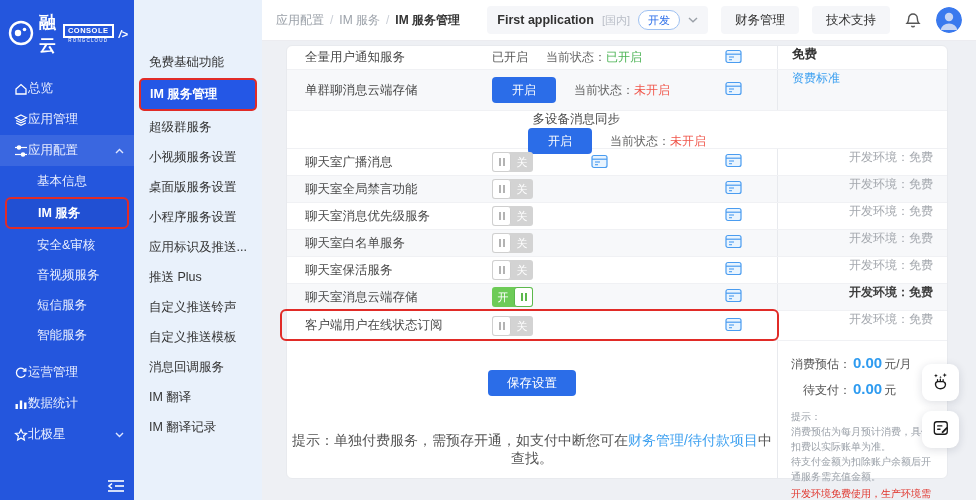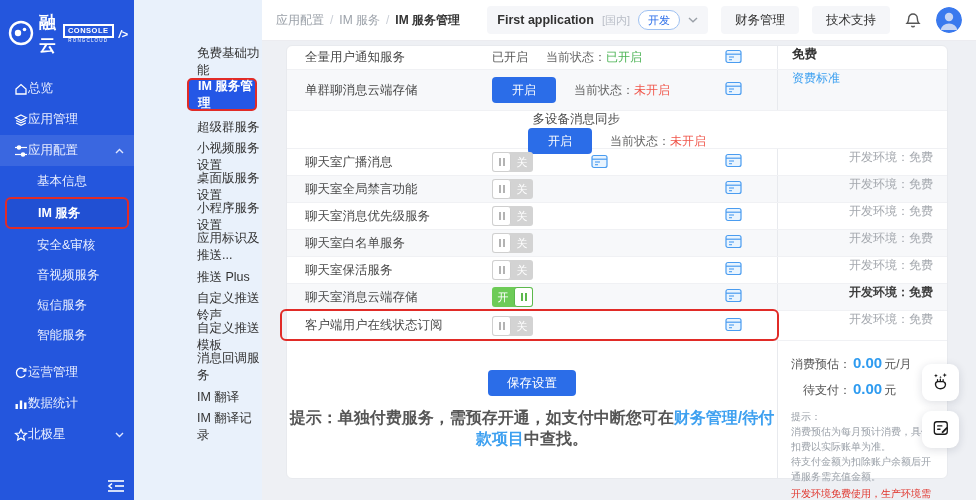--- a/index.html
+++ b/index.html
@@ -19,21 +19,21 @@
   .menu { margin-top:6px; }
   .menu-item { height:31px; display:flex; align-items:center; padding:0 10px 0 14px; font-size:12.5px; color:#e9eeff; cursor:pointer; }
   .menu-item .mi-icon { width:14px; height:14px; flex:0 0 auto; display:flex; }
   .menu-item.active-parent { background:rgba(255,255,255,.10); }
   .menu-item .spacer { flex:1; }
   .sub-item { height:30px; display:flex; align-items:center; padding-left:37px; font-size:12.5px; color:#e9eeff; cursor:pointer;text-align:right; }
   .sub-item.selected { margin:1px 5px; height:32px; padding-left:31px; background:#2150d3; border:2px solid #e12b27; border-radius:6px; font-weight:bold; color:#fff; }
   .collapse-btn { position:absolute; bottom:7px; right:9px; width:18px; height:14px; display:flex; cursor:pointer; }
 
   
-  .submenu { position:absolute; left:134px; top:0; width:128px; height:500px; background:#e9f1fb; z-index:4; padding-top:47px;padding-left:48px; }
+  .submenu { position:absolute; left:134px; top:0; width:128px; height:500px; background:#e9f1fb; z-index:4; padding-top:47px; }
   .submenu-item { height:30px; display:flex; align-items:center; padding-left:15px; font-size:12.5px; color:#333; cursor:pointer; }
   .submenu-item.selected { margin:1px 5px; height:33px; padding-left:9px; background:#2457e6; color:#fff; border:2px solid #e12b27; border-radius:5px; font-weight:bold; }
 
   
   .main { position:absolute; left:262px; top:0; right:0; height:500px; }
   .topbar { height:40px; background:#fff; display:flex; align-items:center; padding:0 14px; gap:13px; box-shadow:0 1px 0 #ececf0; position:relative; z-index:3; }
   .breadcrumb { display:flex; gap:6px; align-items:center; font-size:12px; color:#9aa0a8; white-space:nowrap; }
   .breadcrumb .sep { color:#c9ced6; }
   .breadcrumb .current { color:#333; font-weight:bold; }
   .app-switcher { margin-left:auto; display:flex; align-items:center; gap:8px; background:#f5f6f9; border-radius:4px; height:28px; padding:0 10px; cursor:pointer; }
@@ -71,21 +71,21 @@
   .toggle .t-label { width:22px; text-align:center; font-size:11px; color:#fff; line-height:20px; }
   .toggle.off { background:#d3d3d3; }
   .toggle.on  { background:#6dcb57; }
   .toggle.on .knob { border-color:#5cb84c; }
   .toggle.on .bars { border-color:#5cb84c; }
 
   
   .card-footer { flex:1; display:flex; min-height:0; }
   .left-footer { flex:1; text-align:center; padding-top:29px; }
   .save-btn { width:88px; height:26px; background:#2b6de8; color:#fff; border:none; border-radius:4px; font-size:12.5px; cursor:pointer; font-family:inherit; }
-  .pay-hint { margin-top:12px; font-size:16px; color:#555;font-weight:bold; }
+  .pay-hint { margin-top:36px; font-size:14px; color:#555; }
   .pay-hint a { color:#3da0f0; text-decoration:none; cursor:pointer; }
   .right-footer { width:170px; border-left:1px solid #e8eaee; padding:13px 13px 6px 13px; }
   .amount-line { font-size:12px; color:#555; white-space:nowrap; }
   .amount-line.second { padding-left:12px; margin-top:7px; }
   .amount { color:#2e9bf0; font-size:15px; font-weight:bold; padding:0 2px; }
   .notes { margin-top:10px; font-size:10px; color:#9aa0a8; line-height:1.5; }
   .notes .warn { color:#e0342c; margin-top:2px; }
 
   
   .fab { position:absolute; right:17px; width:37px; height:37px; background:#fff; border-radius:9px; box-shadow:0 2px 10px rgba(20,30,60,.14); display:flex; align-items:center; justify-content:center; cursor:pointer; z-index:20; }

